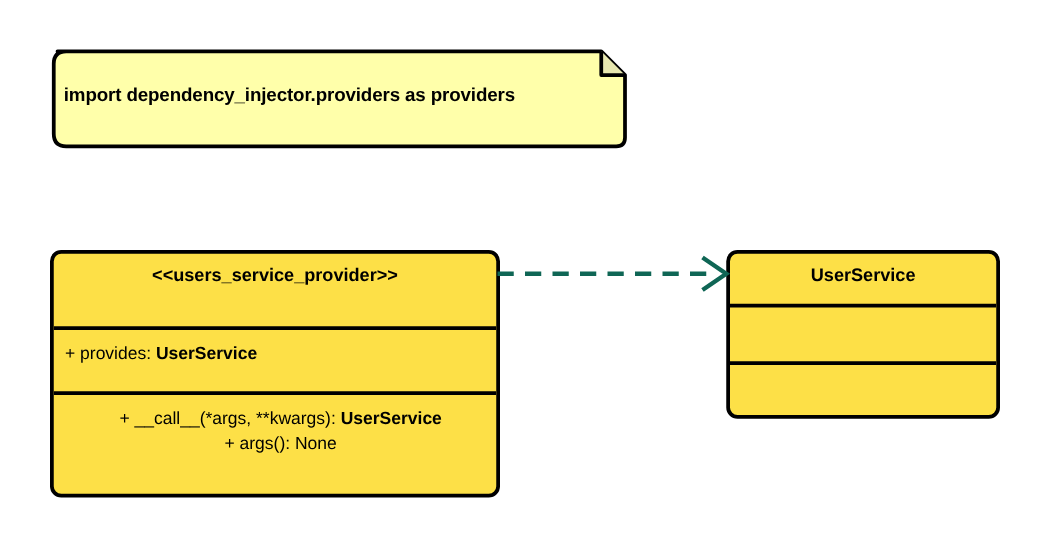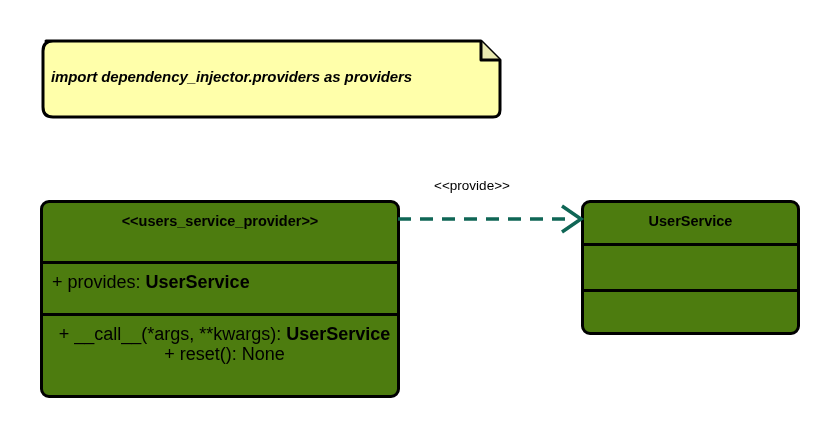--- a/index.html
+++ b/index.html
@@ -19,21 +19,20 @@
     height: 440px;
   }
 
   
   .note {
     position: absolute;
     left: 40px;
     top: 38px;
     width: 463px;
     height: 82px;
-    font-style: italic;
   }
   .note-shape {
     position: absolute;
     inset: 0;
   }
   .note-text {
     position: absolute;
     left: 11px;
     top: 30px;
     width: 440px;
@@ -41,42 +40,42 @@
     font-weight: bold;
     color: #000000;
     letter-spacing: -0.1px;
     white-space: nowrap;
   }
 
   
   .uml-class {
     position: absolute;
     box-sizing: border-box;
-    background: #4d7c0f;
+    background: #fde047;
     border: 3px solid #000000;
     border-radius: 9px;
     overflow: hidden;
   }
   .compartment {
     box-sizing: border-box;
     position: relative;
   }
   .compartment + .compartment {
     border-top: 3px solid #000000;
   }
   .cls-header {
     text-align: center;
     font-weight: bold;
     font-size: 14.5px;
     color: #000000;
     line-height: 19px;
     padding: 9px 6px 9px 6px;
   }
   .cls-body {
-    font-size: 18px;
+    font-size: 14px;
     color: #000000;
     line-height: 20px;
     padding: 8px 0 8px 9px;
   }
   .member {
     white-space: nowrap;
   }
   .member b {
     font-weight: bold;
   }
@@ -159,39 +158,38 @@
 
     <div class="compartment c-attrs">
       <div class="cls-body">
         <div class="member"><span>+ provides: </span><b>UserService</b></div>
       </div>
     </div>
 
     <div class="compartment c-ops">
       <div class="cls-body">
         <div class="member"><span>+ __call__(*args, **kwargs): </span><b>UserService</b></div>
-        <div class="member"><span>+ reset(): None</span></div>
+        <div class="member"><span>+ args(): None</span></div>
       </div>
     </div>
   </div>
 
   <div class="uml-class" id="service-class">
 
     <div class="compartment c-head">
       <div class="cls-header">
         <div>UserService</div>
       </div>
     </div>
 
     <div class="compartment c-attrs"></div>
 
     <div class="compartment c-ops"></div>
   </div>
 
   <div class="dependency">
-    <div class="dep-label">&lt;&lt;provide&gt;&gt;</div>
     <svg class="dep-svg" width="198" height="56" viewBox="0 0 198 56">
       <line x1="6" y1="41" x2="182" y2="41" stroke="#0F6655" stroke-width="3.5" stroke-dasharray="13,9"></line>
       <polyline points="170,28 189,41 170,54" fill="none" stroke="#0F6655" stroke-width="3.5" stroke-linejoin="miter" stroke-linecap="butt"></polyline>
     </svg>
   </div>
 
 </div>
 
 </body></html>

